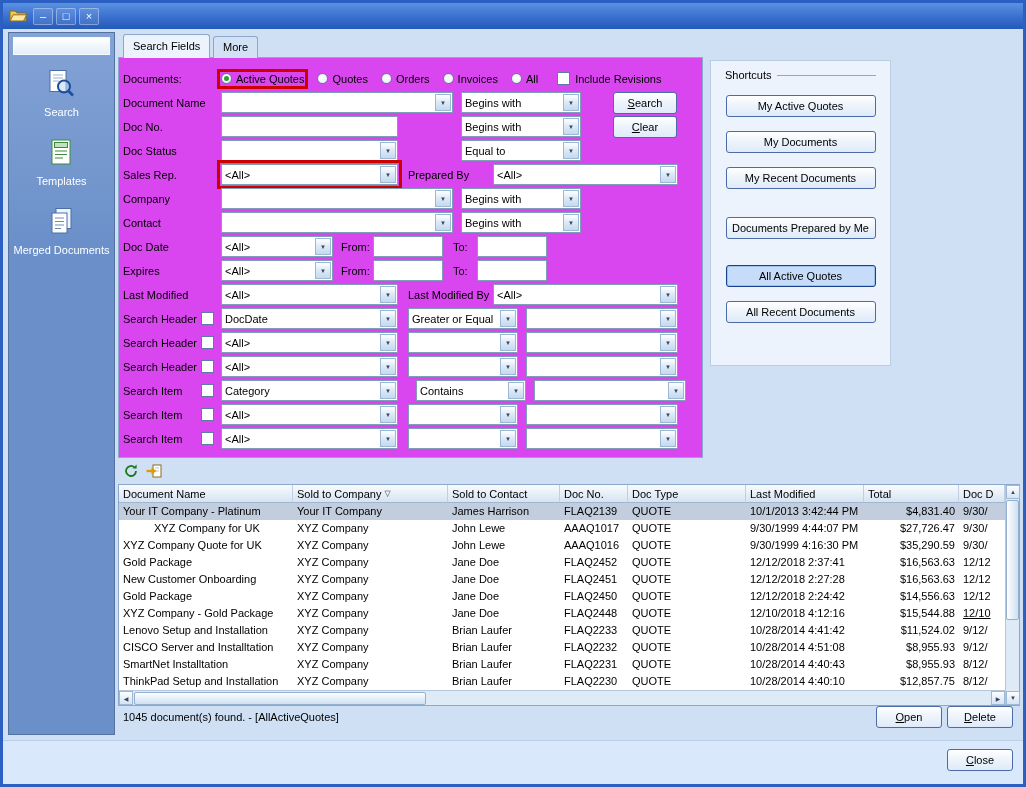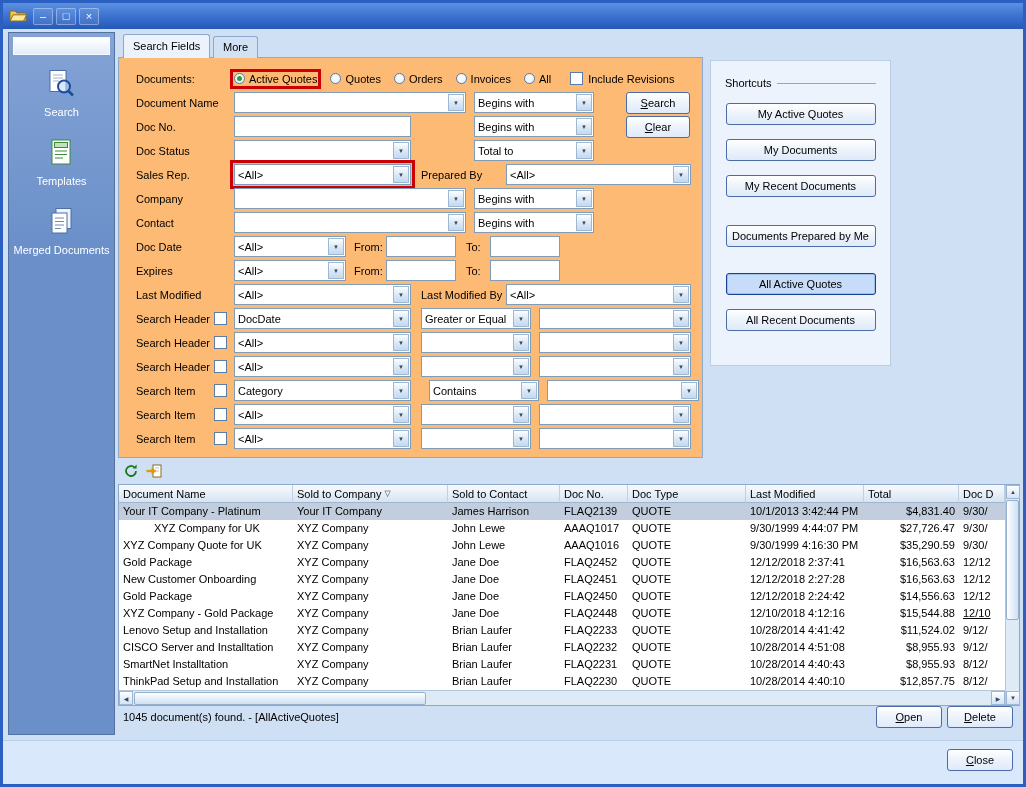--- a/index.html
+++ b/index.html
@@ -22,24 +22,24 @@
   .sidebar-top{position:absolute;left:4px;top:4px;right:4px;height:18px;
     background:linear-gradient(#ffffff,#e4edfa);border:1px solid #f6faff}
   .side-items{position:absolute;top:36px;left:0;right:0;display:flex;flex-direction:column;align-items:center;gap:20px}
   .side-item{display:flex;flex-direction:column;align-items:center;gap:5px;cursor:pointer}
   .side-label{color:#fff;text-align:center;line-height:12px}
 
   
   .tab{position:absolute;top:33px;height:22px;padding:0 9px;line-height:20px;border:1px solid #8ca8cc;
     border-bottom:none;border-radius:3px 3px 0 0;background:#d2e1f3;cursor:pointer;z-index:2}
   .tab.active{top:31px;height:24px;line-height:23px;background:#ecf3fc;z-index:6}
-  .formpanel{position:absolute;left:115px;top:54px;width:585px;height:401px;background:#fdba74;
-    border:1px solid #8ca8cc;padding:10px 0 0 17px;z-index:1}
+  .formpanel{position:absolute;left:115px;top:54px;width:585px;height:401px;background:#d946ef;
+    border:1px solid #8ca8cc;padding:10px 0 0 4px;z-index:1}
   .shortcuts{position:absolute;left:707px;top:57px;width:181px;height:306px;background:#ecf3fc;
-    border:1px solid #b9cde4;padding:16px 14px 0 14px}
+    border:1px solid #b9cde4;padding:8px 14px 0 14px}
   .gb-title{display:flex;align-items:center;gap:6px;margin-bottom:10px}
   .gb-line{flex:1;height:1px;background:#8fa9c7}
 
   
   .fr{display:flex;align-items:center;height:21px;margin-bottom:3px;position:relative}
   .fl{width:98px;white-space:nowrap}
   .fl-crit{width:78px}
   .inlbl{white-space:nowrap}
   .combo{display:inline-flex;align-items:center;height:21px;background:#fff;border:1px solid #7f9db9;flex:none}
   .cval{flex:1;padding:0 3px;white-space:nowrap;overflow:hidden;min-width:0}
@@ -219,21 +219,21 @@
       <button class="btn accel" style="width:64px;margin-left:32px">Clear</button>
     </div>
 
     <div class="fr">
       <span class="fl">Doc Status</span>
       <span class="combo" style="width:177px">
         <span class="cval"></span>
         <span class="dd">▼</span>
       </span>
       <span class="combo" style="width:120px;margin-left:63px">
-        <span class="cval">Total to</span>
+        <span class="cval">Equal to</span>
         <span class="dd">▼</span>
       </span>
     </div>
 
     <div class="fr">
       <span class="fl">Sales Rep.</span>
       <span class="combo red-box" style="width:177px">
         <span class="cval">&lt;All&gt;</span>
         <span class="dd">▼</span>
       </span>

